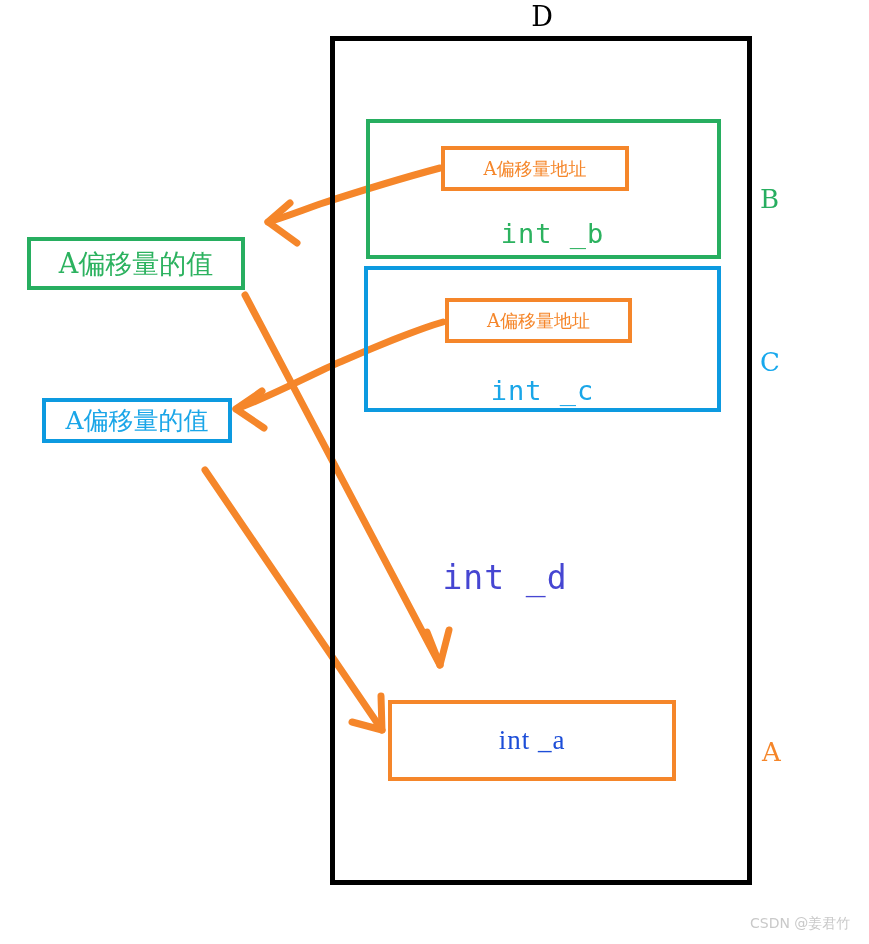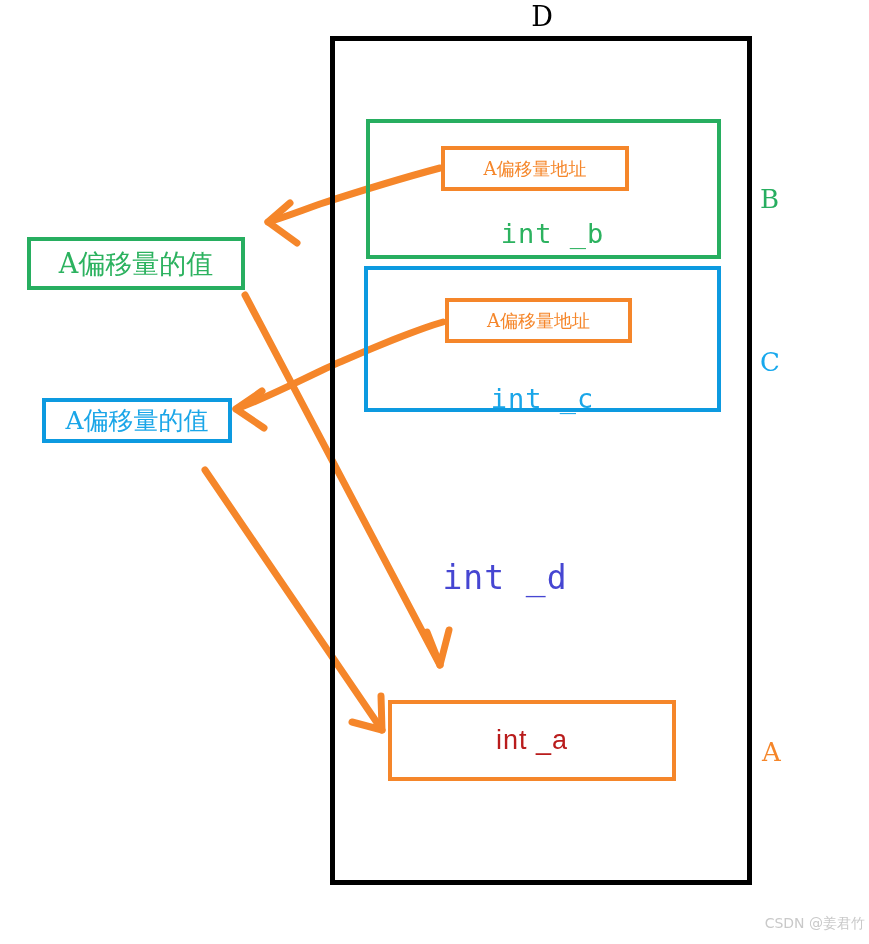--- a/index.html
+++ b/index.html
@@ -68,21 +68,21 @@
     border: 4px solid #0d9ae0;
   }
   #label-c {
     left: 760px; top: 345px;
     width: 60px; height: 34px;
     color: #17a8ed;
     font-size: 26px;
     line-height: 34px;
   }
   #c-int {
-    left: 364px; top: 381px;
+    left: 364px; top: 373px;
     width: 357px; height: 36px;
     color: #1aa6e8;
     font-size: 27px;
     line-height: 36px;
     text-align: center;
     font-family: "DejaVu Sans Mono", "Liberation Mono", monospace;
     letter-spacing: 1px;
   }
 
   
@@ -118,25 +118,25 @@
 
   
   #a-box {
     left: 388px; top: 700px;
     width: 288px; height: 81px;
     border: 4px solid #f5862a;
   }
   #a-int {
     left: 388px; top: 722px;
     width: 288px; height: 36px;
-    color: #b91c1c;
-    font-size: 27px;
-    line-height: 36px;
-    text-align: center;
-    font-family: Liberation Sans, sans-serif;
+    color: #1d4ed8;
+    font-size: 27px;
+    line-height: 36px;
+    text-align: center;
+    font-family: Liberation Serif, serif;
     letter-spacing: 1px;
   }
   #label-a {
     left: 762px; top: 735px;
     width: 60px; height: 34px;
     color: #f5862a;
     font-size: 26px;
     line-height: 34px;
   }
 
@@ -161,21 +161,21 @@
   }
 
   
   #watermark {
     left: 750px; top: 912px;
     width: 115px; height: 22px;
     color: #c9c9c9;
     font-size: 14px;
     line-height: 22px;
     font-family: "DejaVu Sans", "Liberation Sans", sans-serif;
-    text-align: right;
+    text-align: left;
     white-space: nowrap;
   }
 </style>
 </head>
 <body>
 
 <svg id="canvas" viewBox="0 0 869 944" aria-hidden="true">
   <g fill="none" stroke="#f5862a" stroke-width="7" stroke-linecap="round" stroke-linejoin="round">
 
     <path d="M 440 168 C 410 176 360 191 320 204 C 300 211 285 217 268 222"></path>

